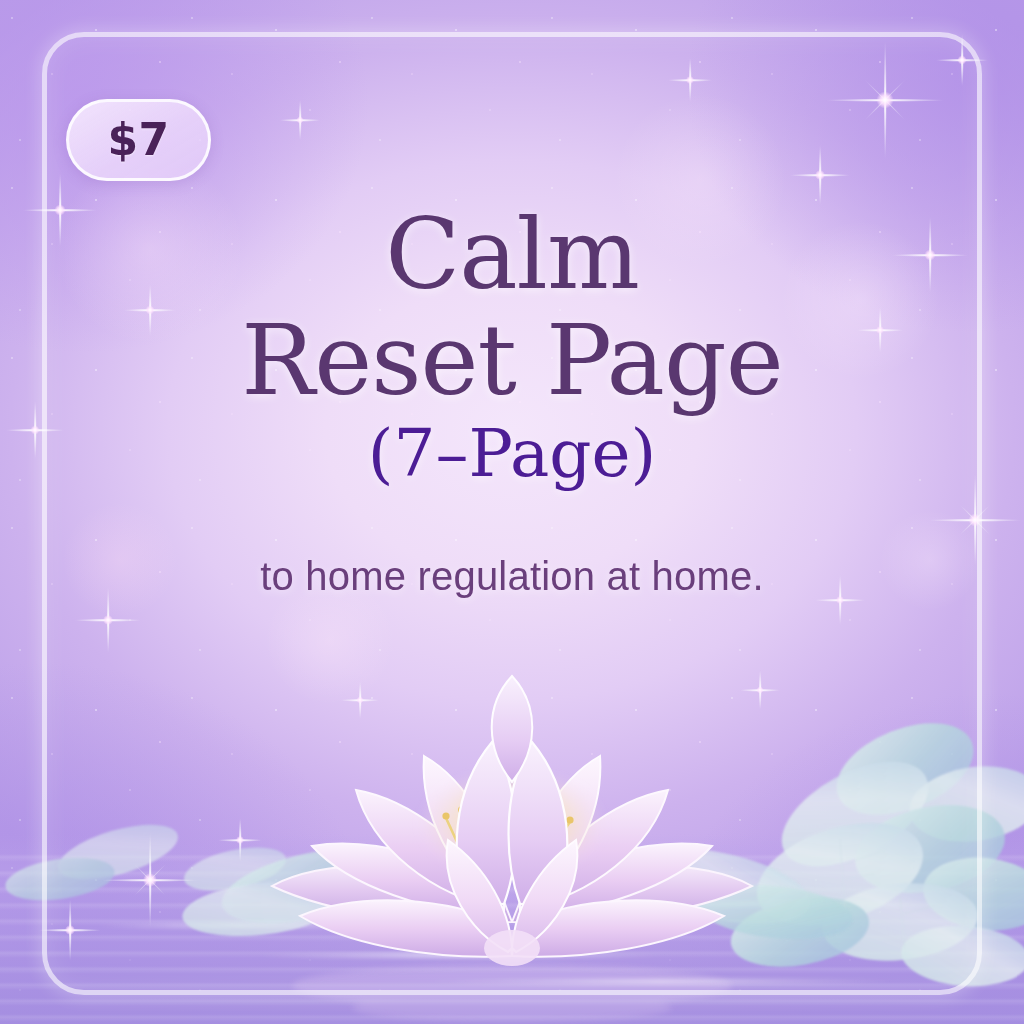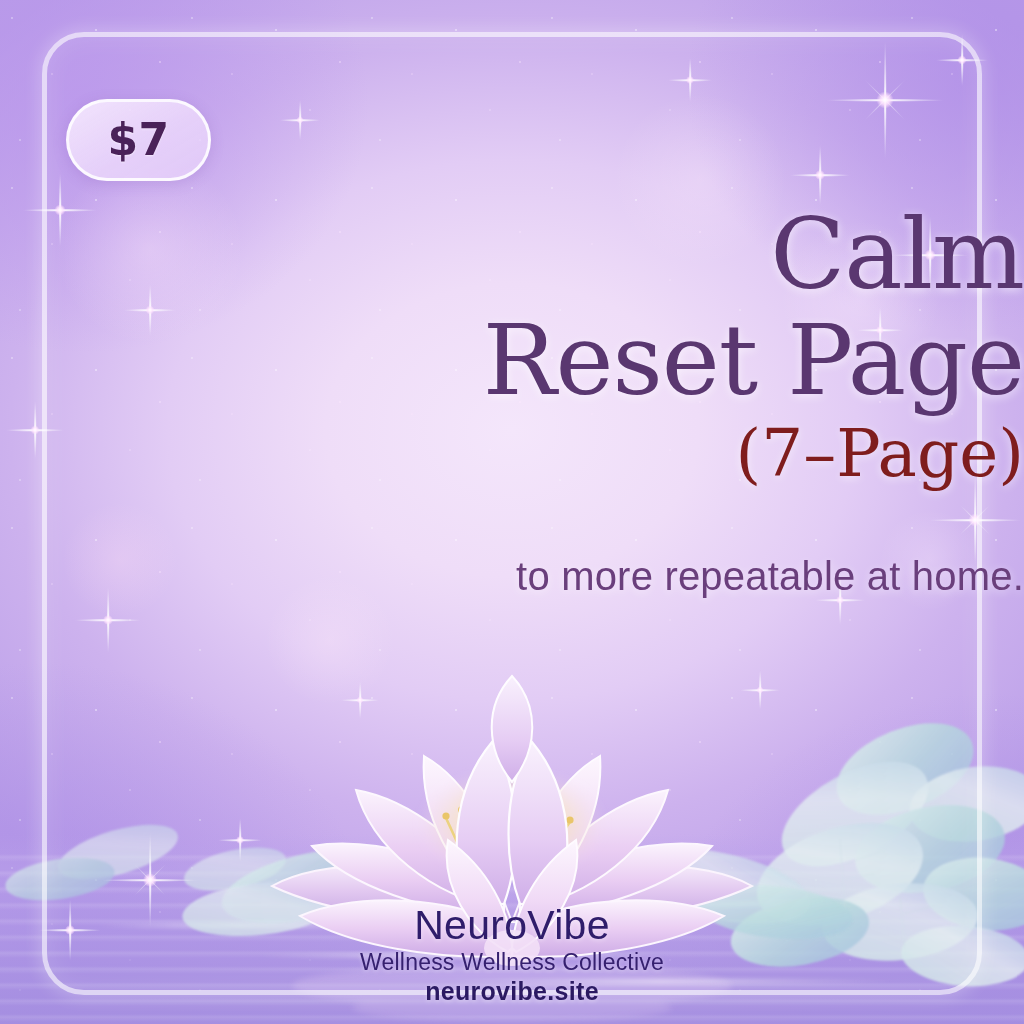--- a/index.html
+++ b/index.html
@@ -108,37 +108,37 @@
     font-family:"DejaVu Sans", sans-serif;
     font-weight:bold;font-size:44px;letter-spacing:.5px;
     color:#4a2259;
     line-height:1;
     text-shadow:0 1px 2px rgba(255,255,255,.55);
   }
 
   
   .content{
     position:absolute;left:0;right:0;top:0;
-    text-align:right;
+    text-align:center;
   }
   .title{
     font-family:"DejaVu Serif", serif;
     color:#5a3770;
     font-weight:normal;
     font-size:98px;
     line-height:1.08;
     letter-spacing:-1px;
     margin:0;
     text-shadow:0 2px 10px rgba(255,255,255,.65);
   }
   .title .l1{display:block;}
   .title .l2{display:block;}
   .pages{
     font-family:"DejaVu Serif", serif;
-    color:#7f1d1d;
+    color:#4c1d95;
     font-size:66px;
     line-height:1.1;
     margin-top:4px;
     text-shadow:0 2px 9px rgba(255,255,255,.6);
   }
   .sub{
     font-family:"Liberation Sans", sans-serif;
     color:#6a3f7c;
     font-size:40px;
     line-height:1.55;
@@ -433,22 +433,17 @@
 
   <div class="content" style="top:202px;">
     <h1 class="title">
       <span class="l1">Calm</span>
       <span class="l2">Reset Page</span>
     </h1>
     <div class="pages">(7–Page)</div>
   </div>
 
   <div class="content sub" style="top:545px;">
-    <span>to more repeatable at home.</span>
-  </div>
-
-  <div class="footer">
-    <div class="brand">NeuroVibe</div>
-    <div class="tagline">Wellness Wellness Collective</div>
-    <div class="url">neurovibe.site</div>
-  </div>
+    <span>to home regulation at home.</span>
+  </div>
+
 
 </div>
 
 </body></html>

